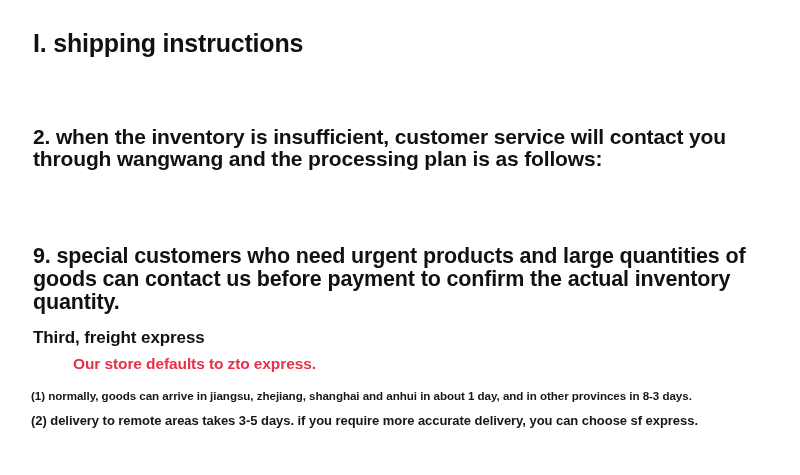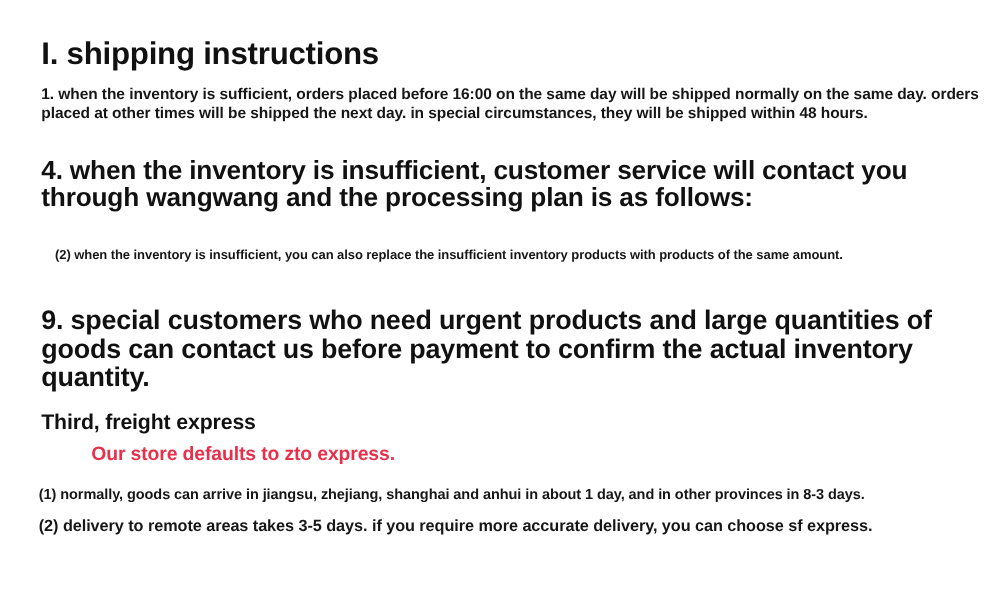--- a/index.html
+++ b/index.html
@@ -125,26 +125,24 @@
   #ship-note-2 { left: 15px; top: 413px; font-size: 13px; line-height: 15px; }
   #ship-note-3 { left: 17px; top: 438px; font-size: 13.2px; line-height: 16px; }
 </style>
 </head>
 <body style="background: rgb(255, 255, 255);">
 
 <div class="page">
 
   <div class="h-main" id="heading-shipping">I. shipping instructions</div>
 
-  <div class="para-body" id="para-sufficient">1. when the inventory is sufficient, orders placed before 16:00 on the same day will be shipped normally on the same day. orders placed at other times will be shipped the next day. in special circumstances, they will be shipped within 48 hours.</div>
 
-  <div class="h-sub" id="heading-insufficient">4. when the inventory is insufficient, customer service will contact you through wangwang and the processing plan is as follows:</div>
+  <div class="h-sub" id="heading-insufficient">2. when the inventory is insufficient, customer service will contact you through wangwang and the processing plan is as follows:</div>
 
 
-  <div class="small-line" id="item-replace-products">(2) when the inventory is insufficient, you can also replace the insufficient inventory products with products of the same amount.</div>
 
   <div id="heading-special-customers">9. special customers who need urgent products and large quantities of goods can contact us before payment to confirm the actual inventory quantity.</div>
 
   <div id="notice-default-express" style="color: rgb(232, 48, 74);">Our store defaults to zto express.</div>
 
   <div id="heading-freight-express">Third, freight express</div>
 
   <div class="ship-line" id="ship-note-1">(1) normally, goods can arrive in jiangsu, zhejiang, shanghai and anhui in about 1 day, and in other provinces in 8-3 days.</div>
 
   <div class="ship-line" id="ship-note-2">(2) delivery to remote areas takes 3-5 days. if you require more accurate delivery, you can choose sf express.</div>

